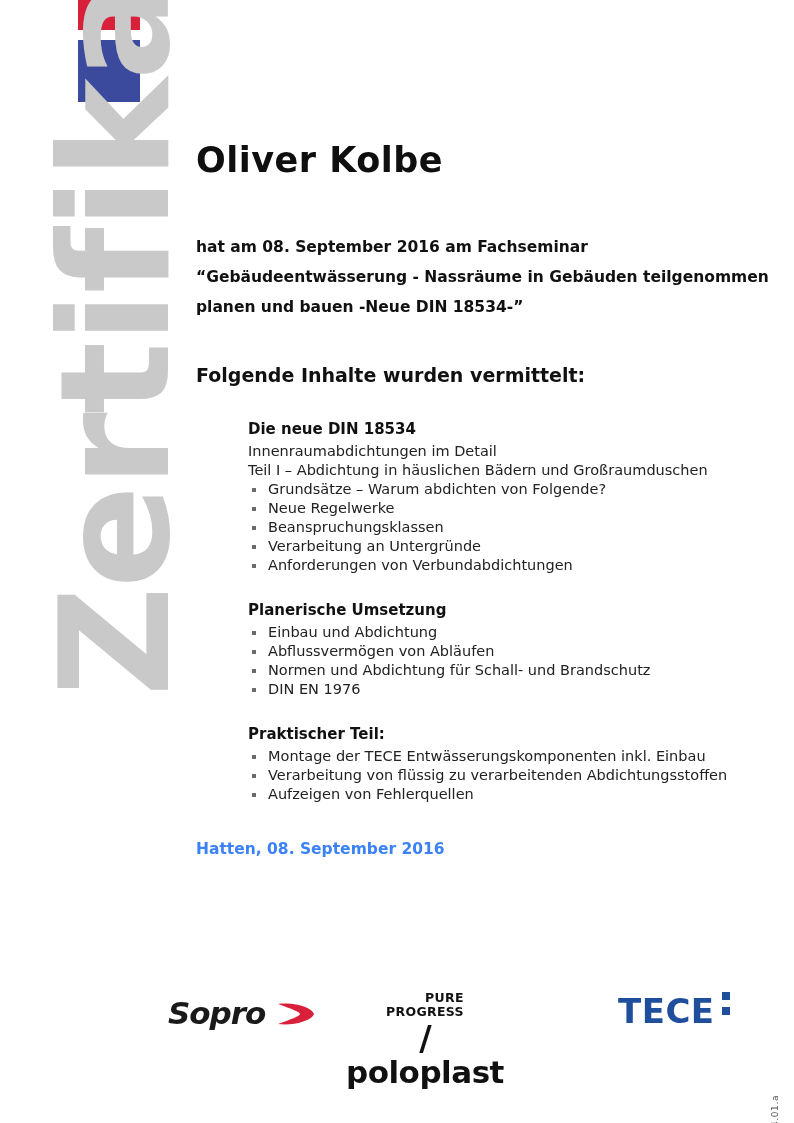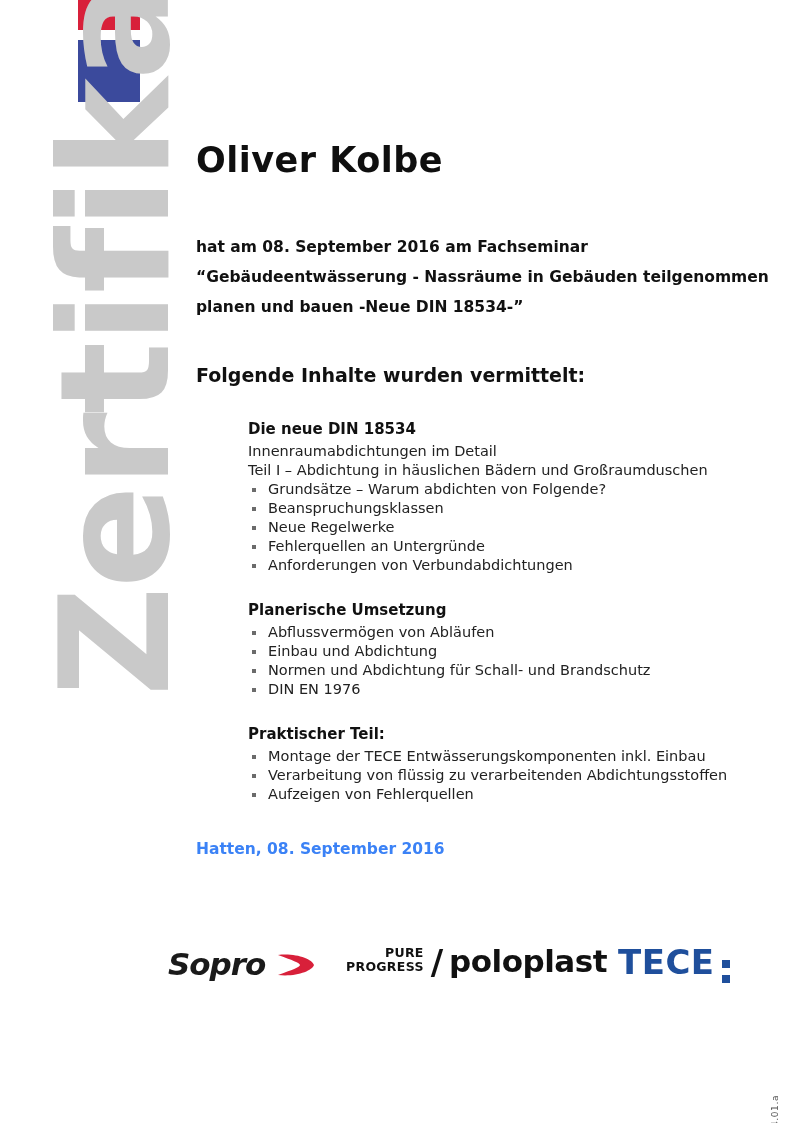--- a/index.html
+++ b/index.html
@@ -147,21 +147,21 @@
     font-weight: bold;
     font-size: 15.5px;
     color: #3b82f6;
     margin-top: 36px;
   }
 
   
   .logos {
     position: absolute;
     left: 168px;
-    top: 940px;
+    top: 989px;
     width: 600px;
     height: 60px;
   }
   .logo-sopro {
     position: absolute;
     left: 0; top: 6px;
     font-family: "DejaVu Sans", sans-serif;
     font-weight: bold;
     font-style: italic;
     font-size: 31px;
@@ -176,20 +176,21 @@
     height: 26px;
   }
   .sopro-swoosh svg { display: block; }
 
   .logo-polo {
     position: absolute;
     left: 178px;
     top: 2px;
     display: flex;
     align-items: center;
+    flex-direction: column;
   }
   .polo-pure {
     font-family: "DejaVu Sans", sans-serif;
     font-weight: bold;
     font-size: 12.5px;
     line-height: 14px;
     color: #111;
     text-align: right;
     letter-spacing: 0.3px;
   }
@@ -209,21 +210,21 @@
     color: #111;
     letter-spacing: -0.5px;
     transform: translateY(1px);
   }
 
   .logo-tece {
     position: absolute;
     left: 450px;
     top: 2px;
     display: flex;
-    align-items: flex-end;
+    align-items: flex-start;
   }
   .tece-word {
     font-family: "DejaVu Sans", sans-serif;
     font-weight: bold;
     font-size: 34px;
     color: #1f4f9c;
     letter-spacing: 0.5px;
   }
   .tece-colon {
     margin-left: 7px;
@@ -276,32 +277,32 @@
   </div>
 
   <div class="contents-head">Folgende Inhalte wurden vermittelt:</div>
 
   <div class="section">
     <div class="section-title">Die neue DIN 18534</div>
     <div class="plain-line">Innenraumabdichtungen im Detail</div>
     <div class="plain-line">Teil I – Abdichtung in häuslichen Bädern und Großraumduschen</div>
     <ul class="bullets">
       <li>Grundsätze – Warum abdichten von Folgende?</li>
+      <li>Neue Regelwerke</li>
       <li>Beanspruchungsklassen</li>
-      <li>Neue Regelwerke</li>
-      <li>Fehlerquellen an Untergründe</li>
+      <li>Verarbeitung an Untergründe</li>
       <li>Anforderungen von Verbundabdichtungen</li>
     </ul>
   </div>
 
   <div class="section">
     <div class="section-title">Planerische Umsetzung</div>
     <ul class="bullets">
+      <li>Einbau und Abdichtung</li>
       <li>Abflussvermögen von Abläufen</li>
-      <li>Einbau und Abdichtung</li>
       <li>Normen und Abdichtung für Schall- und Brandschutz</li>
       <li>DIN EN 1976</li>
     </ul>
   </div>
 
   <div class="section">
     <div class="section-title">Praktischer Teil:</div>
     <ul class="bullets">
       <li>
         <span>Montage der TECE Entwässerungskomponenten inkl. Einbau</span>

